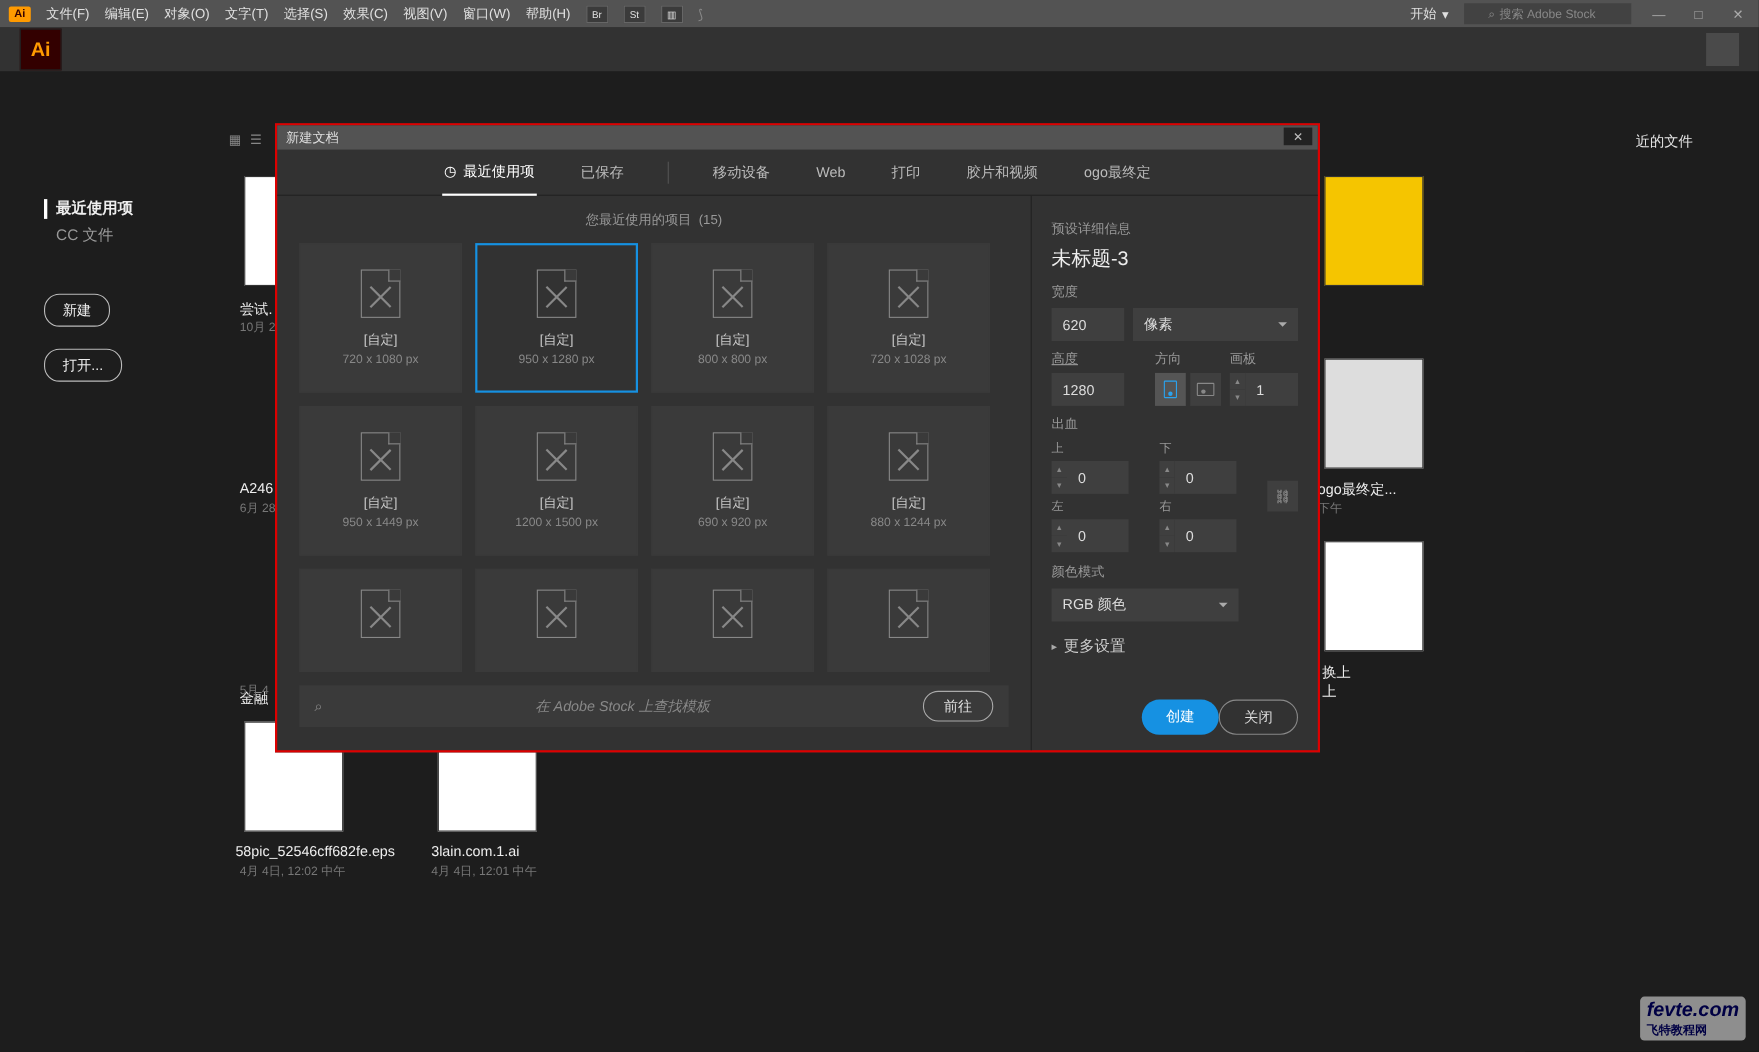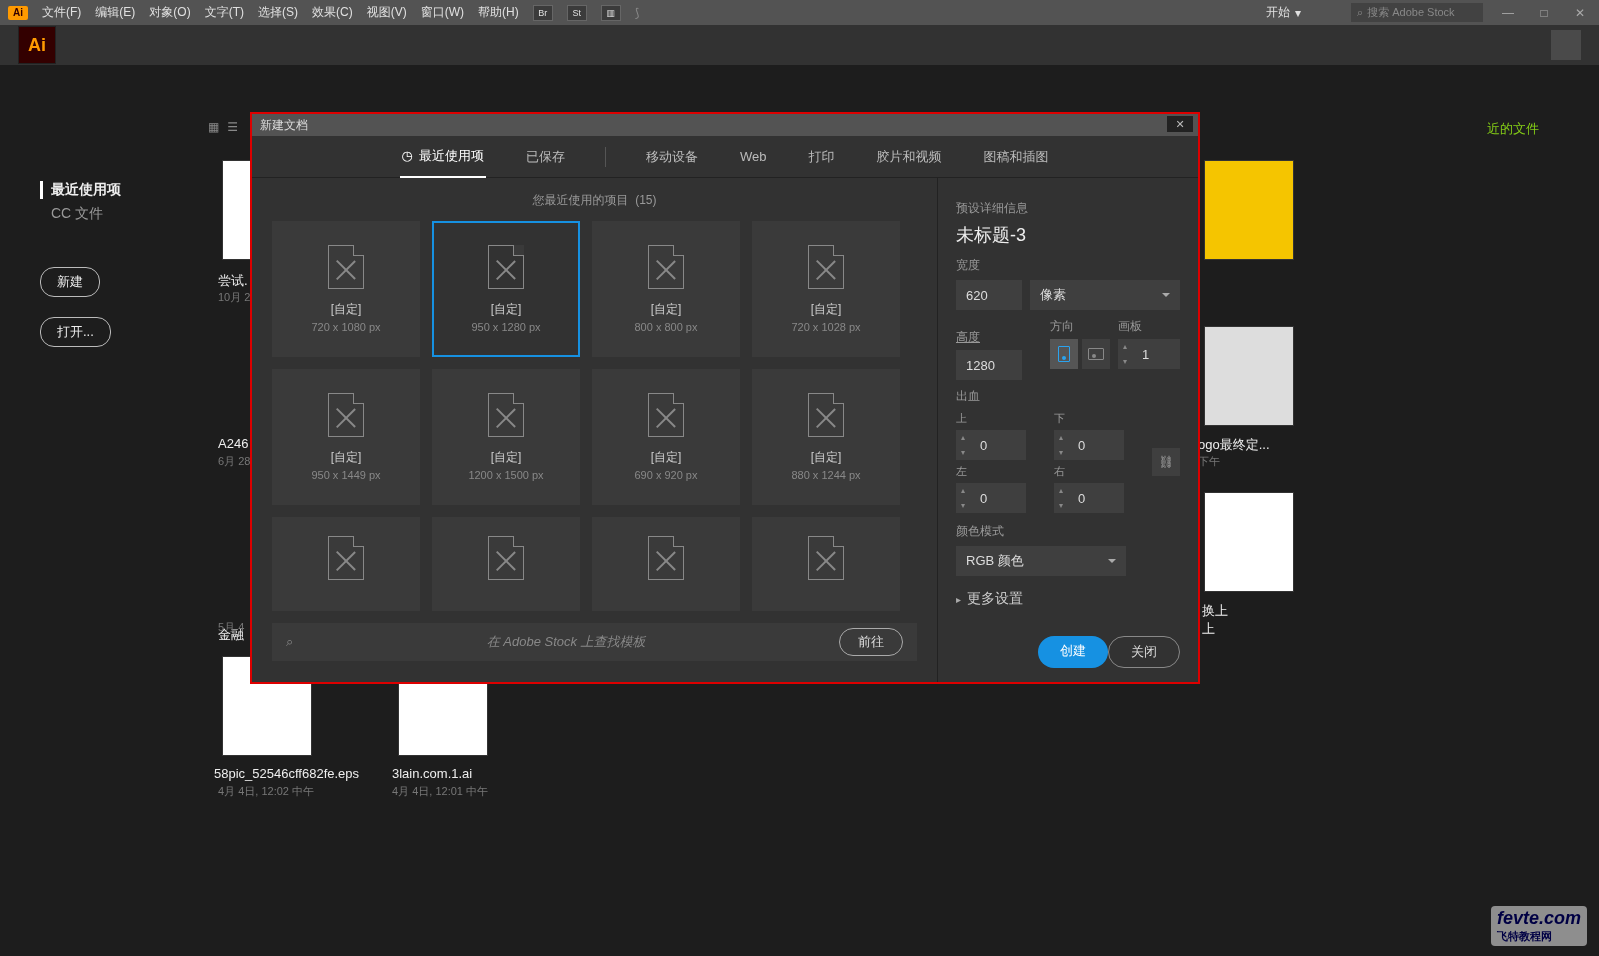--- a/index.html
+++ b/index.html
@@ -5,21 +5,21 @@
 * { margin:0; padding:0; box-sizing:border-box; font-family:"Microsoft YaHei",sans-serif; }
 body { background:#1a1a1a; width:1599px; height:956px; overflow:hidden; color:#ccc; font-size:12px; position:relative; }
 
 
 .menubar { height:25px; background:#535353; display:flex; align-items:center; padding:0 8px; gap:14px; color:#e0e0e0; }
 .menubar .logo { background:#ff9a00; color:#330000; font-weight:bold; width:20px; height:14px; display:flex; align-items:center; justify-content:center; font-size:10px; border-radius:2px; }
 .menubar .item { cursor:pointer; }
 .menubar .spacer { flex:1; }
 .menubar .square { width:20px; height:16px; background:#3b3b3b; border:1px solid #666; display:flex; align-items:center; justify-content:center; font-size:9px; }
 .menubar .start { display:flex; align-items:center; gap:5px; }
-.menubar .search { background:#424242; padding:2px 6px; width:132px; color:#888; font-size:11px;margin-left:36px; }
+.menubar .search { background:#424242; padding:2px 22px; width:152px; color:#888; font-size:11px; }
 .menubar .winbtn { width:22px; height:16px; display:flex; align-items:center; justify-content:center; color:#aaa; }
 
 
 .appbar { height:40px; background:#323232; display:flex; align-items:center; padding:0 18px; }
 .appbar .ai-logo { width:38px; height:38px; background:#330000; border:1px solid #222; display:flex; align-items:center; justify-content:center; color:#ff9a00; font-weight:bold; font-size:18px; }
 .appright { margin-left:auto; width:30px; height:30px; background:#4a4a4a; }
 
 
 .workarea { position:absolute; top:65px; left:0; right:0; bottom:0; background:#1d1d1d; padding:20px 30px; }
 
@@ -28,21 +28,21 @@
 .viewmode { position:absolute; left:208px; top:120px; display:flex; gap:8px; color:#888; }
 .leftcol .section { color:#eee; font-size:14px; margin:6px 0; }
 .leftcol .section.active { border-left:3px solid #fff; padding-left:8px; font-weight:bold; }
 .leftcol .section.dim { color:#999; padding-left:11px; }
 .pillbtn { border:1.5px solid #bbb; border-radius:14px; padding:5px 16px; color:#eee; display:inline-block; margin-top:20px; cursor:pointer; font-size:13px; }
 
 
 .bg-thumb { position:absolute; width:90px; height:100px; background:#fff; border:1px solid #333; }
 .bg-label { position:absolute; color:#eee; font-size:13px; }
 .bg-date { position:absolute; color:#777; font-size:11px; }
-.sortby { position:absolute; right:60px; top:120px; color:#84cc16; font-size:13px; }
+.sortby { position:absolute; right:60px; top:120px; color:#e5e5e5; font-size:13px; }
 
 
 .dialog { position:absolute; left:250px; top:112px; width:950px; height:572px; background:#323232; border:2px solid #d00; }
 .dlg-title { height:22px; background:#535353; display:flex; align-items:center; padding:0 8px; color:#ddd; font-size:12px; position:relative; }
 .dlg-close { position:absolute; right:5px; top:2px; width:26px; height:16px; background:#222; color:#bbb; display:flex; align-items:center; justify-content:center; cursor:pointer; font-size:11px; }
 
 .tabs { height:42px; display:flex; align-items:center; justify-content:center; gap:38px; border-bottom:1px solid #222; font-size:13px; }
 .tab { color:#bbb; cursor:pointer; padding:11px 2px; display:flex; align-items:center; gap:6px; }
 .tab.active { color:#fff; border-bottom:2px solid #fff; }
 .tab.divider { width:1px; height:20px; background:#555; padding:0; }
@@ -186,21 +186,21 @@
     <div class="tab active">
         <span>◷</span>
         <span>最近使用项</span>
       </div>
     <div class="tab">已保存</div>
     <div class="tab divider"></div>
     <div class="tab">移动设备</div>
     <div class="tab">Web</div>
     <div class="tab">打印</div>
     <div class="tab">胶片和视频</div>
-    <div class="tab">图稿和插图</div>
+    <div class="tab">ogo最终定</div>
   </div>
   <div class="dlg-body">
     <div class="dlg-left">
       <div class="recent-label"><span>您最近使用的项目</span> &nbsp;<span>(15)</span></div>
       <div class="grid" id="cards">
           <div class="card">
             <div class="doc-icon">
               <div class="x"></div>
             </div>
     <div class="cname">[自定]</div>
@@ -289,21 +289,21 @@
     <div class="dlg-right">
       <div class="sect">预设详细信息</div>
       <div class="big">未标题-3</div>
       <div class="sect">宽度</div>
       <div class="field-row">
         <div class="field small">620</div>
         <div class="field dropdown">像素</div>
       </div>
       <div class="field-row">
         <div style="flex:1;">
-            <div class="sect" style="margin:11px 0 4px 0;text-decoration:underline;">高度</div>
+            <div class="sect" style="margin:0 0 4px 0;text-decoration:underline;">高度</div>
           <div class="field small">1280</div>
           </div>
         <div>
             <div class="sect" style="margin:0 0 4px 0;">方向</div>
           <div class="orient">
             <div class="ob active">
                 <div class="ob-icon"></div>
               </div>
             <div class="ob">
                 <div class="ob-icon h"></div>

